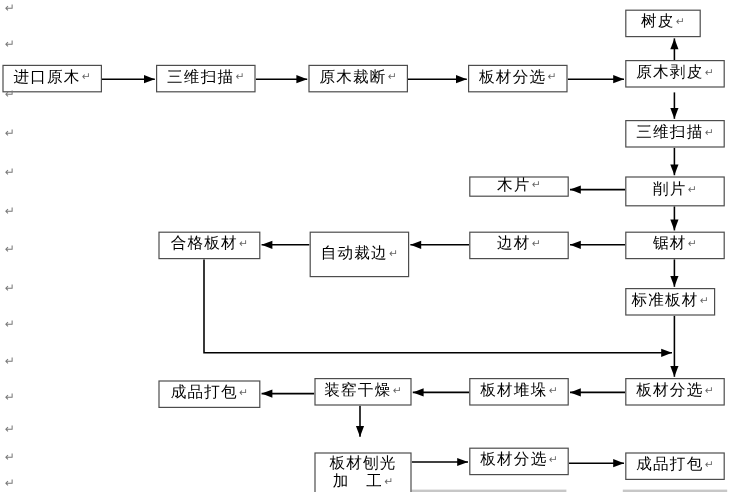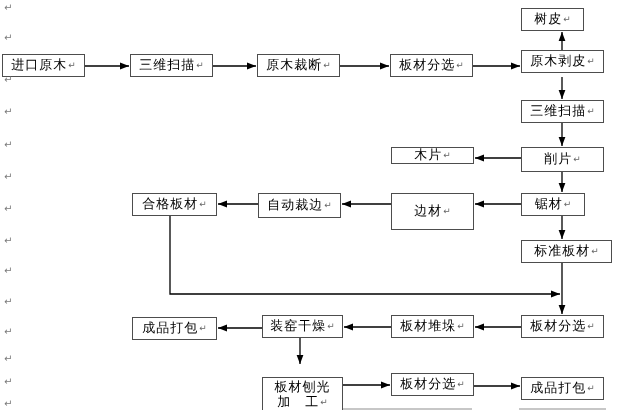--- a/index.html
+++ b/index.html
@@ -135,33 +135,33 @@
       </div>
       <div class="node" style="left: 521px; top: 100px; width: 83px; height: 23px; border-color: rgb(77, 77, 77);">
         <div class="node-line"><span>三维扫描</span><span class="ret">↵</span></div>
       </div>
       <div class="node" style="left: 521px; top: 147px; width: 83px; height: 25px; border-color: rgb(77, 77, 77);">
         <div class="node-line"><span>削片</span><span class="ret">↵</span></div>
       </div>
       <div class="node" style="left: 391px; top: 147px; width: 83px; height: 17px; border-color: rgb(77, 77, 77);">
         <div class="node-line"><span>木片</span><span class="ret">↵</span></div>
       </div>
-      <div class="node" style="left: 521px; top: 193px; width: 64px; height: 23px; border-color: rgb(77, 77, 77);">
+      <div class="node" style="left: 521px; top: 193px; width: 83px; height: 23px; border-color: rgb(77, 77, 77);">
         <div class="node-line"><span>锯材</span><span class="ret">↵</span></div>
       </div>
-      <div class="node" style="left: 391px; top: 193px; width: 83px; height: 37px; border-color: rgb(77, 77, 77);">
+      <div class="node" style="left: 391px; top: 193px; width: 83px; height: 23px; border-color: rgb(77, 77, 77);">
         <div class="node-line"><span>边材</span><span class="ret">↵</span></div>
       </div>
-      <div class="node" style="left: 258px; top: 193px; width: 83px; height: 25px; border-color: rgb(77, 77, 77);">
+      <div class="node" style="left: 258px; top: 193px; width: 83px; height: 38px; border-color: rgb(77, 77, 77);">
         <div class="node-line"><span>自动裁边</span><span class="ret">↵</span></div>
       </div>
       <div class="node" style="left: 132px; top: 193px; width: 85px; height: 23px; border-color: rgb(77, 77, 77);">
         <div class="node-line"><span>合格板材</span><span class="ret">↵</span></div>
       </div>
-      <div class="node" style="left: 521px; top: 240px; width: 91px; height: 23px; border-color: rgb(77, 77, 77);">
+      <div class="node" style="left: 521px; top: 240px; width: 75px; height: 23px; border-color: rgb(77, 77, 77);">
         <div class="node-line"><span>标准板材</span><span class="ret">↵</span></div>
       </div>
       <div class="node" style="left: 521px; top: 315px; width: 83px; height: 23px; border-color: rgb(77, 77, 77);">
         <div class="node-line"><span>板材分选</span><span class="ret">↵</span></div>
       </div>
       <div class="node" style="left: 391px; top: 315px; width: 83px; height: 23px; border-color: rgb(77, 77, 77); align-items: center;">
         <div class="node-line"><span>板材堆垛</span><span class="ret">↵</span></div>
       </div>
       <div class="node" style="left: 262px; top: 315px; width: 81px; height: 23px; border-color: rgb(77, 77, 77); align-items: center;">
         <div class="node-line"><span>装窑干燥</span><span class="ret">↵</span></div>

